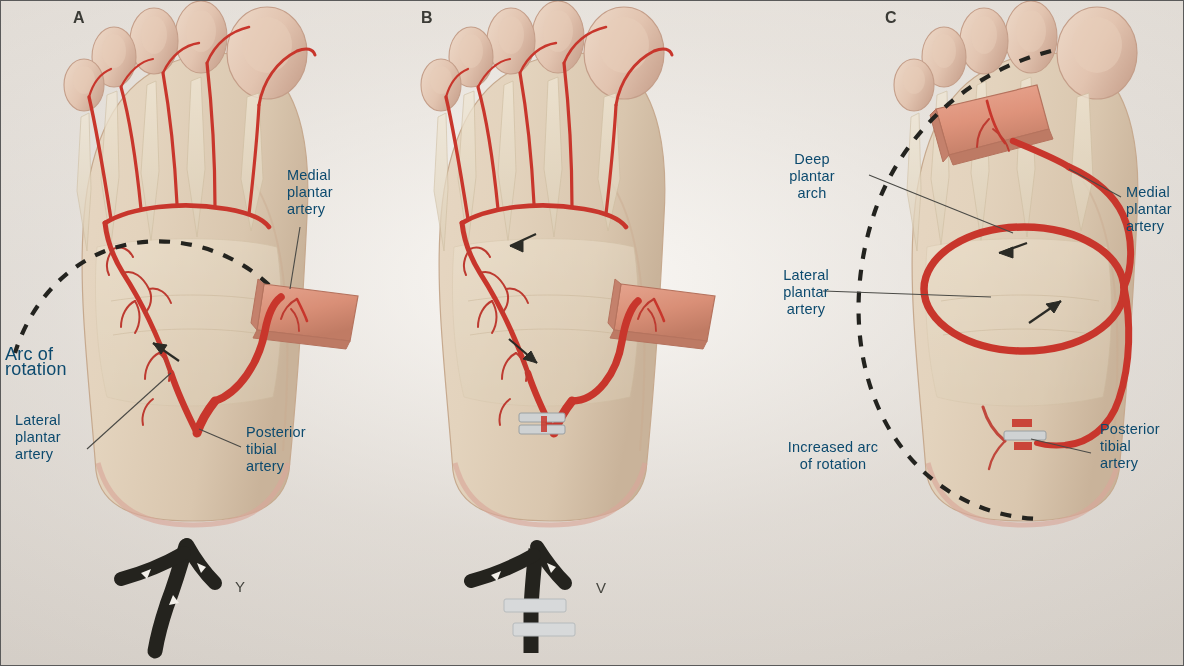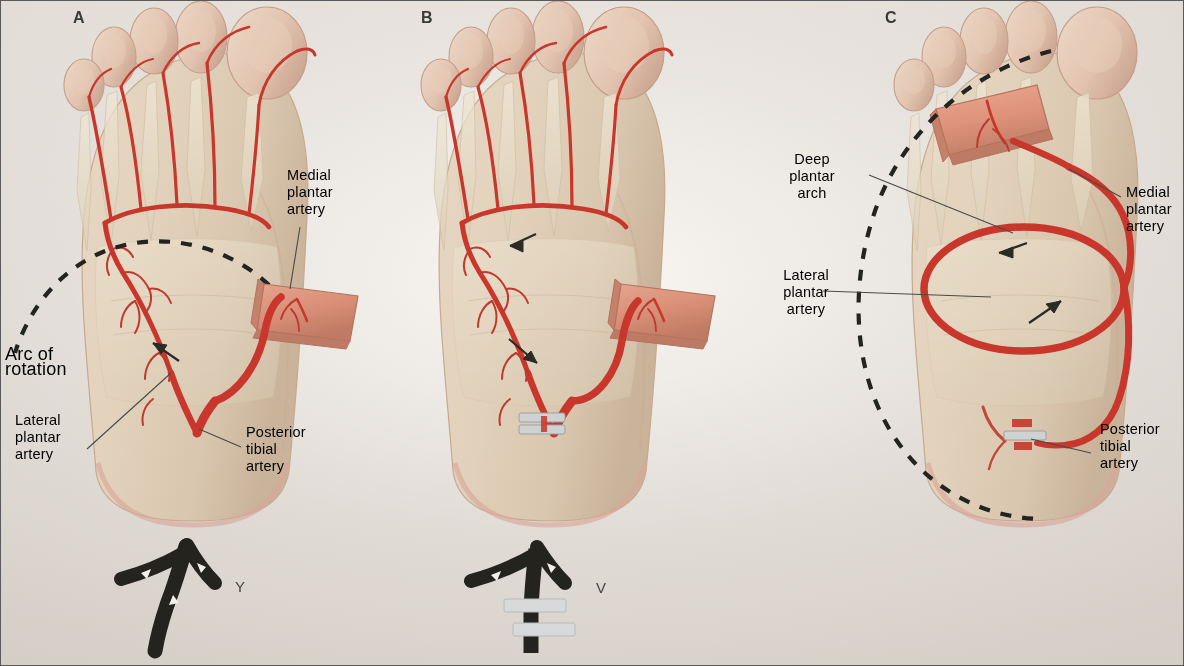--- a/index.html
+++ b/index.html
@@ -30,21 +30,21 @@
     position:absolute;
     font-family:"Liberation Sans",sans-serif;
     font-weight:bold;font-size:16px;color:#3b3b36;
     letter-spacing:.5px;
   }
   .label{
     position:absolute;
     font-family:"Liberation Sans",sans-serif;
     font-size:14.5px;
     line-height:17px;
-    color:#000000;
+    color:#0c4a6e;
     white-space:pre-line;
     letter-spacing:.2px;
   }
   .label.sm{font-size:18px;line-height:15px;}
   .schematic-letter{
     position:absolute;
     font-family:"Liberation Sans",sans-serif;
     font-size:15px;color:#45453f;
   }
   svg{position:absolute;top:0;left:0;overflow:visible;}
@@ -466,18 +466,20 @@
 
     <div class="label" style="left:13px;top:150px;text-align:center;width:96px;">Deep
 plantar
 arch</div>
     <div class="label" style="left:0px;top:266px;text-align:center;width:110px;">Lateral
 plantar
 artery</div>
     <div class="label" style="left:375px;top:183px;">Medial
 plantar
 artery</div>
+    <div class="label" style="left:-8px;top:438px;text-align:center;width:180px;">Increased arc
+of rotation</div>
     <div class="label" style="left:349px;top:420px;">Posterior
 tibial
 artery</div>
   </div>
 
 </div>
 
 </body></html>

